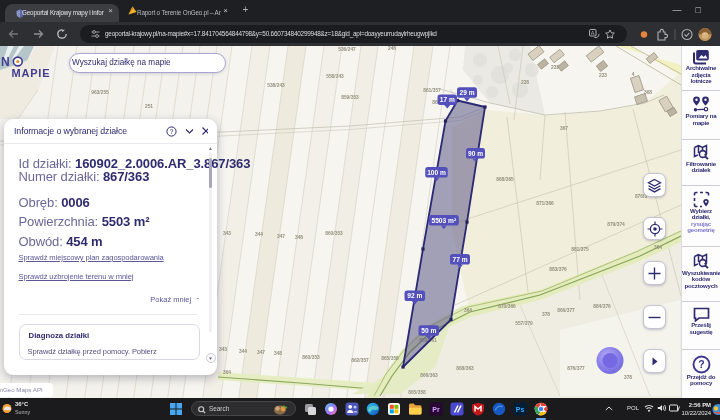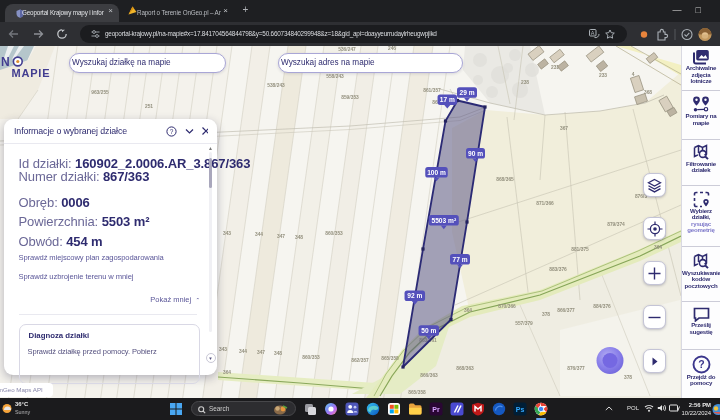--- a/index.html
+++ b/index.html
@@ -15,24 +15,24 @@
 #urlpill{position:absolute;left:80px;top:2.5px;width:547px;height:18px;background:#1b1c1f;border-radius:9px;color:#dcdee2;font-size:6.9px;line-height:18px;white-space:nowrap;overflow:hidden}
 #urltext{position:absolute;left:25px;top:0;font-size:6.4px;letter-spacing:-0.22px}
 
 .sbox{position:absolute;top:53px;height:20px;background:#fff;border:1.2px solid #a9a6d6;border-radius:10.5px;color:#2e2b6f;font-size:8.2px;line-height:18px;padding-left:2px;box-shadow:0 1px 3px rgba(40,40,90,.15)}
 
 #panel{position:absolute;left:3.5px;top:119px;width:213.5px;height:256px;background:#fff;border-radius:9px;box-shadow:0 3px 10px rgba(30,30,70,.3);color:#2e2b6f}
 #panel .hd{position:absolute;left:10.5px;top:4.5px;font-size:8.8px;font-weight:normal;line-height:14px;letter-spacing:-0.1px}
 #panel .hdiv{position:absolute;left:0;top:24px;width:213.5px;height:1px;background:#e9e9f0}
 .prow{position:absolute;left:15px;font-size:13px;color:#6b6897;white-space:nowrap;letter-spacing:-0.1px}
 .prow b{color:#2e2b6f}
-.plink{position:absolute;left:15px;font-size:7.6px;color:#5b5799;white-space:nowrap;letter-spacing:-0.1px}
+.plink{position:absolute;left:15px;font-size:7.6px;color:#5b5799;text-decoration:underline;white-space:nowrap;letter-spacing:-0.1px}
 #pokaz{position:absolute;right:17px;top:176px;font-size:7.5px;color:#5b5799}
 #pdiv2{position:absolute;left:15px;top:195px;width:178px;height:1px;background:#e9e9f0}
-#pcard{position:absolute;left:15px;top:205px;width:181px;height:60px;border:1px solid #d9d8e5;border-radius:7px}
+#pcard{position:absolute;left:15px;top:205px;width:181px;height:36px;border:1px solid #d9d8e5;border-radius:7px}
 #pcard .ct{position:absolute;left:9px;top:6px;font-size:7.8px;font-weight:bold;color:#2e2b6f}
 #pcard .cb{position:absolute;left:8px;top:22px;font-size:7.5px;color:#55517f;white-space:nowrap;letter-spacing:-0.1px}
 #pscroll{position:absolute;right:5px;top:33px;width:3.5px;height:180px;background:#f0f0f4;border-radius:2px}
 #pthumb{position:absolute;right:5px;top:39px;width:3.5px;height:30px;background:#a9a7bc;border-radius:2px}
 #parrup{position:absolute;right:4px;top:26px;font-size:5px;color:#777}
 #parrdn{position:absolute;right:1.5px;top:234px;width:10px;height:10px;border:1px solid #c9c8d6;border-radius:50%;font-size:4.5px;color:#55517f;text-align:center;line-height:9px}
 
 #sidebar{position:absolute;right:0;top:46px;width:39px;height:352px;background:#fdfdfe;border-left:1px solid #d9d9e2}
 .sbs{position:absolute;left:0;width:38px;border-bottom:1px solid #ccccd8;text-align:center}
 .sbs .lb{font-size:6.1px;line-height:6.5px;color:#2e2b6f;font-weight:600;letter-spacing:-0.2px}
@@ -311,21 +311,20 @@
   <circle cx="50" cy="8.5" r="5" fill="none" stroke="#aab0b6" stroke-width="1.1"></circle>
         <path d="M47.5 8.5 l1.8 1.8 3 -3.4" stroke="#aab0b6" stroke-width="1.1" fill="none"></path>
   <circle cx="68" cy="8.5" r="6.5" fill="#b98d52"></circle>
         <path d="M61.5 8.5 a6.5 6.5 0 0 1 13 0 Z" fill="#8a6134"></path>
         <circle cx="68" cy="9.5" r="3.2" fill="#e2c08f"></circle>
         <path d="M61.5 8.5 a6.5 6.5 0 0 0 13 0 Z" fill="#caa26a" opacity="0.5"></path>
  </svg>
 </div>
 
 <div class="sbox" style="left:69px;width:157px">Wyszukaj działkę na mapie</div>
-<div class="sbox" style="left:278px;width:185px">Wyszukaj adres na mapie</div>
 
 <svg style="position:absolute;left:0;top:50px" width="62" height="30">
  <text x="1" y="16" font-size="12" font-weight="bold" fill="#423d90" font-family="Liberation Sans">N</text>
  <circle cx="17.8" cy="11.5" r="4.4" fill="#fff" stroke="#423d90" stroke-width="1.6"></circle>
  <circle cx="17.8" cy="11.5" r="1.6" fill="#dc8f2f"></circle>
  <text x="11.5" y="26.5" font-size="11" font-weight="bold" fill="#423d90" letter-spacing="0.8" font-family="Liberation Sans">MAPIE</text>
 </svg>
 
 <div id="panel">
  <div class="hd">Informacje o wybranej działce</div>

